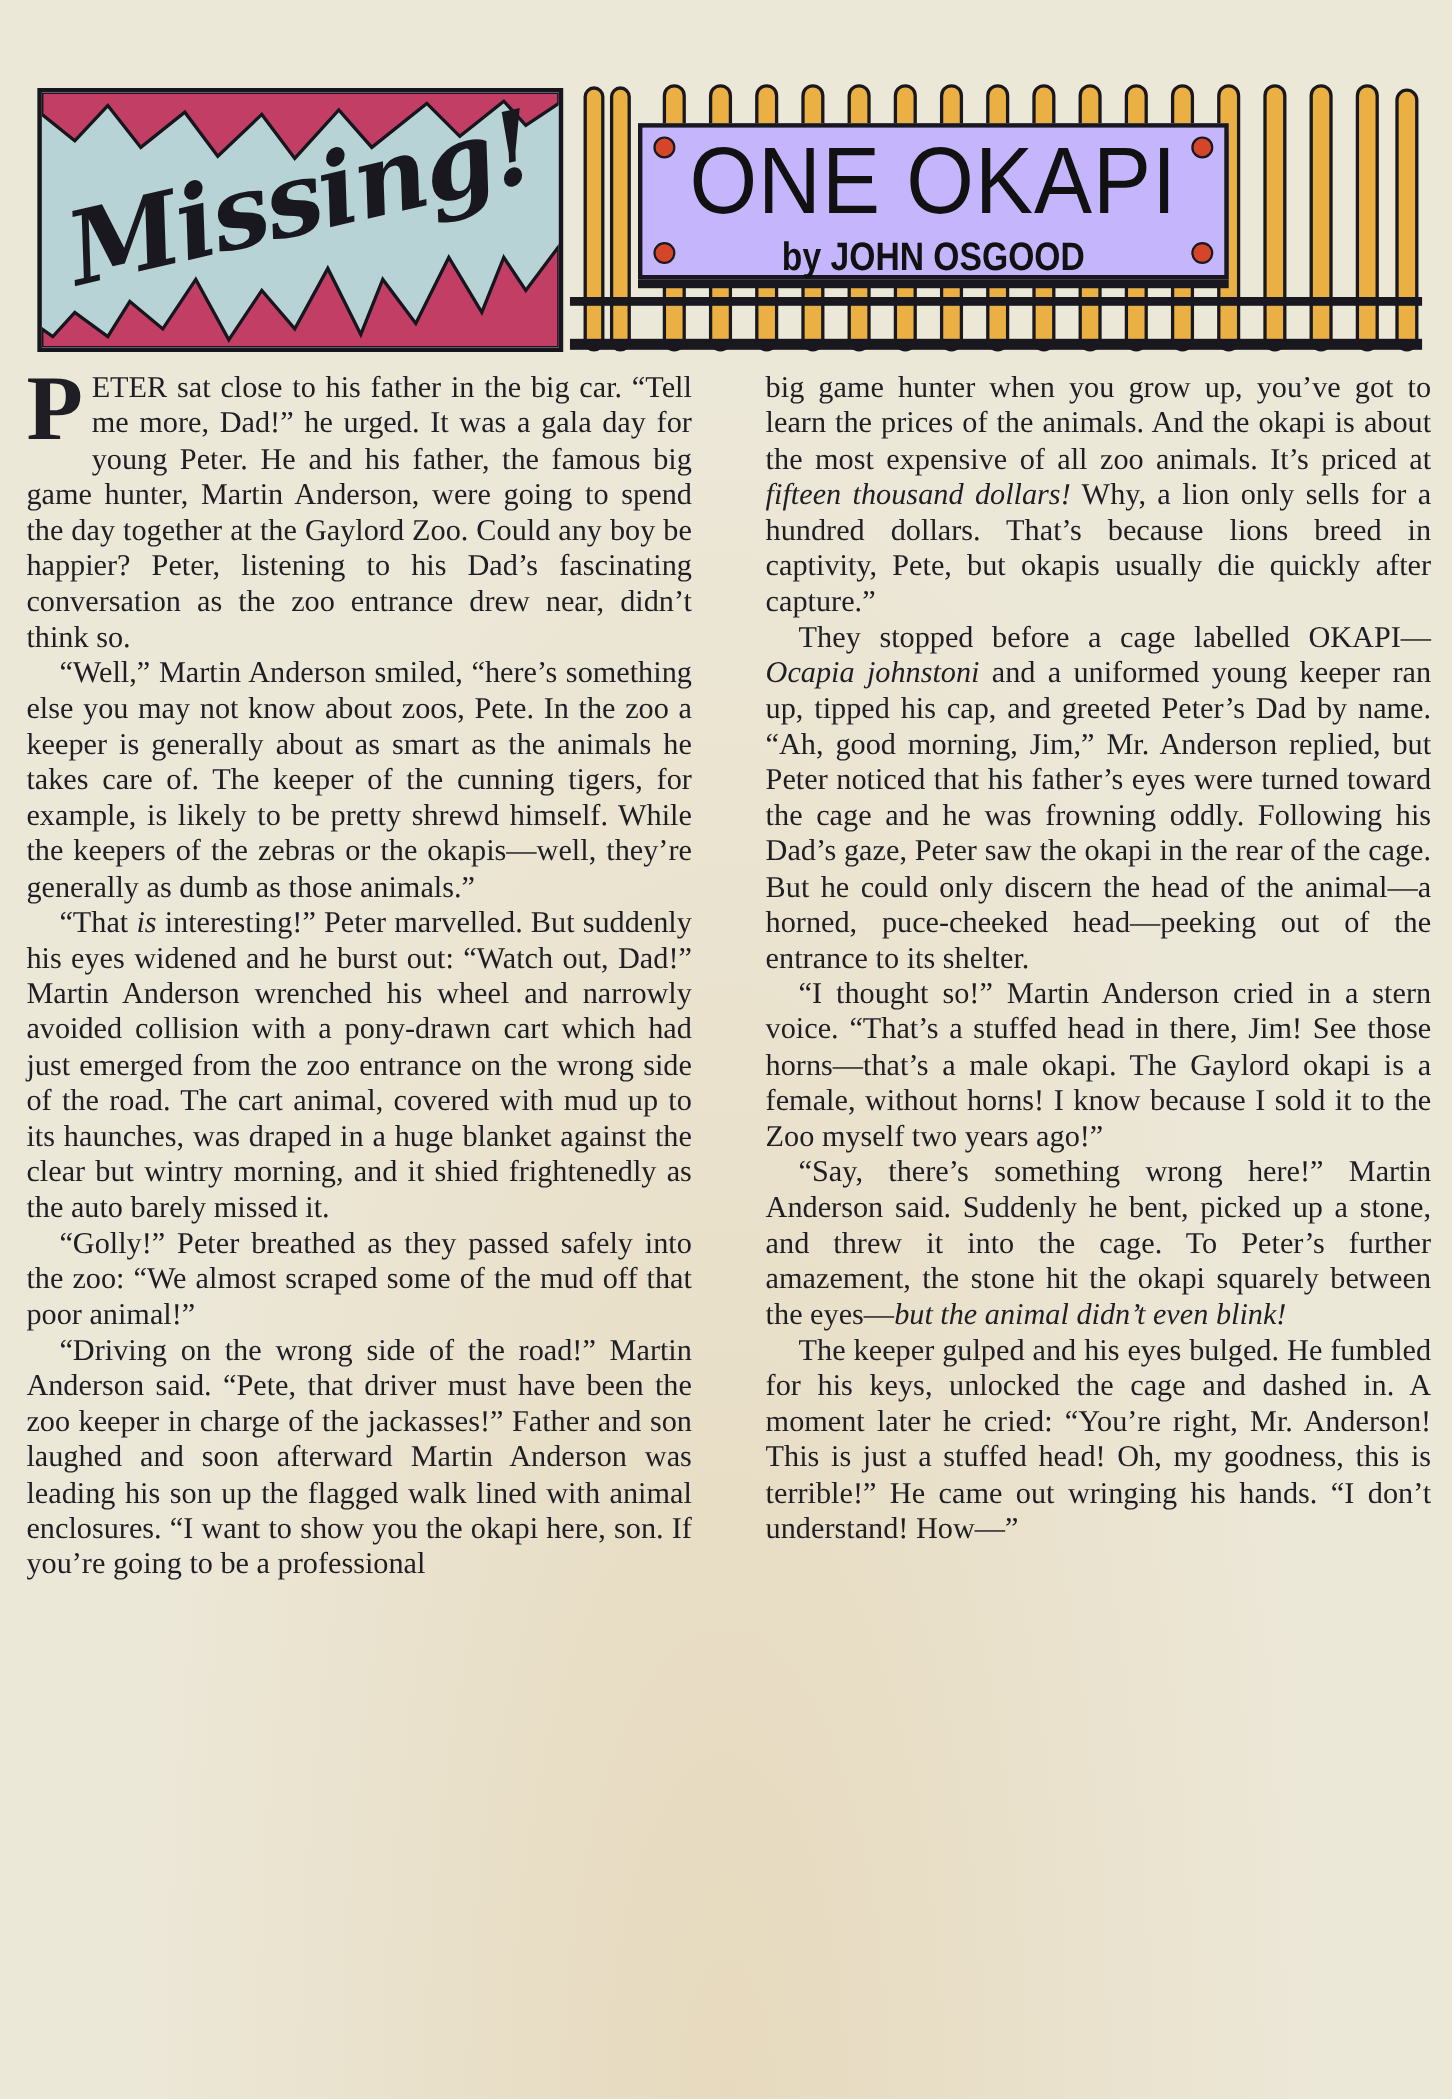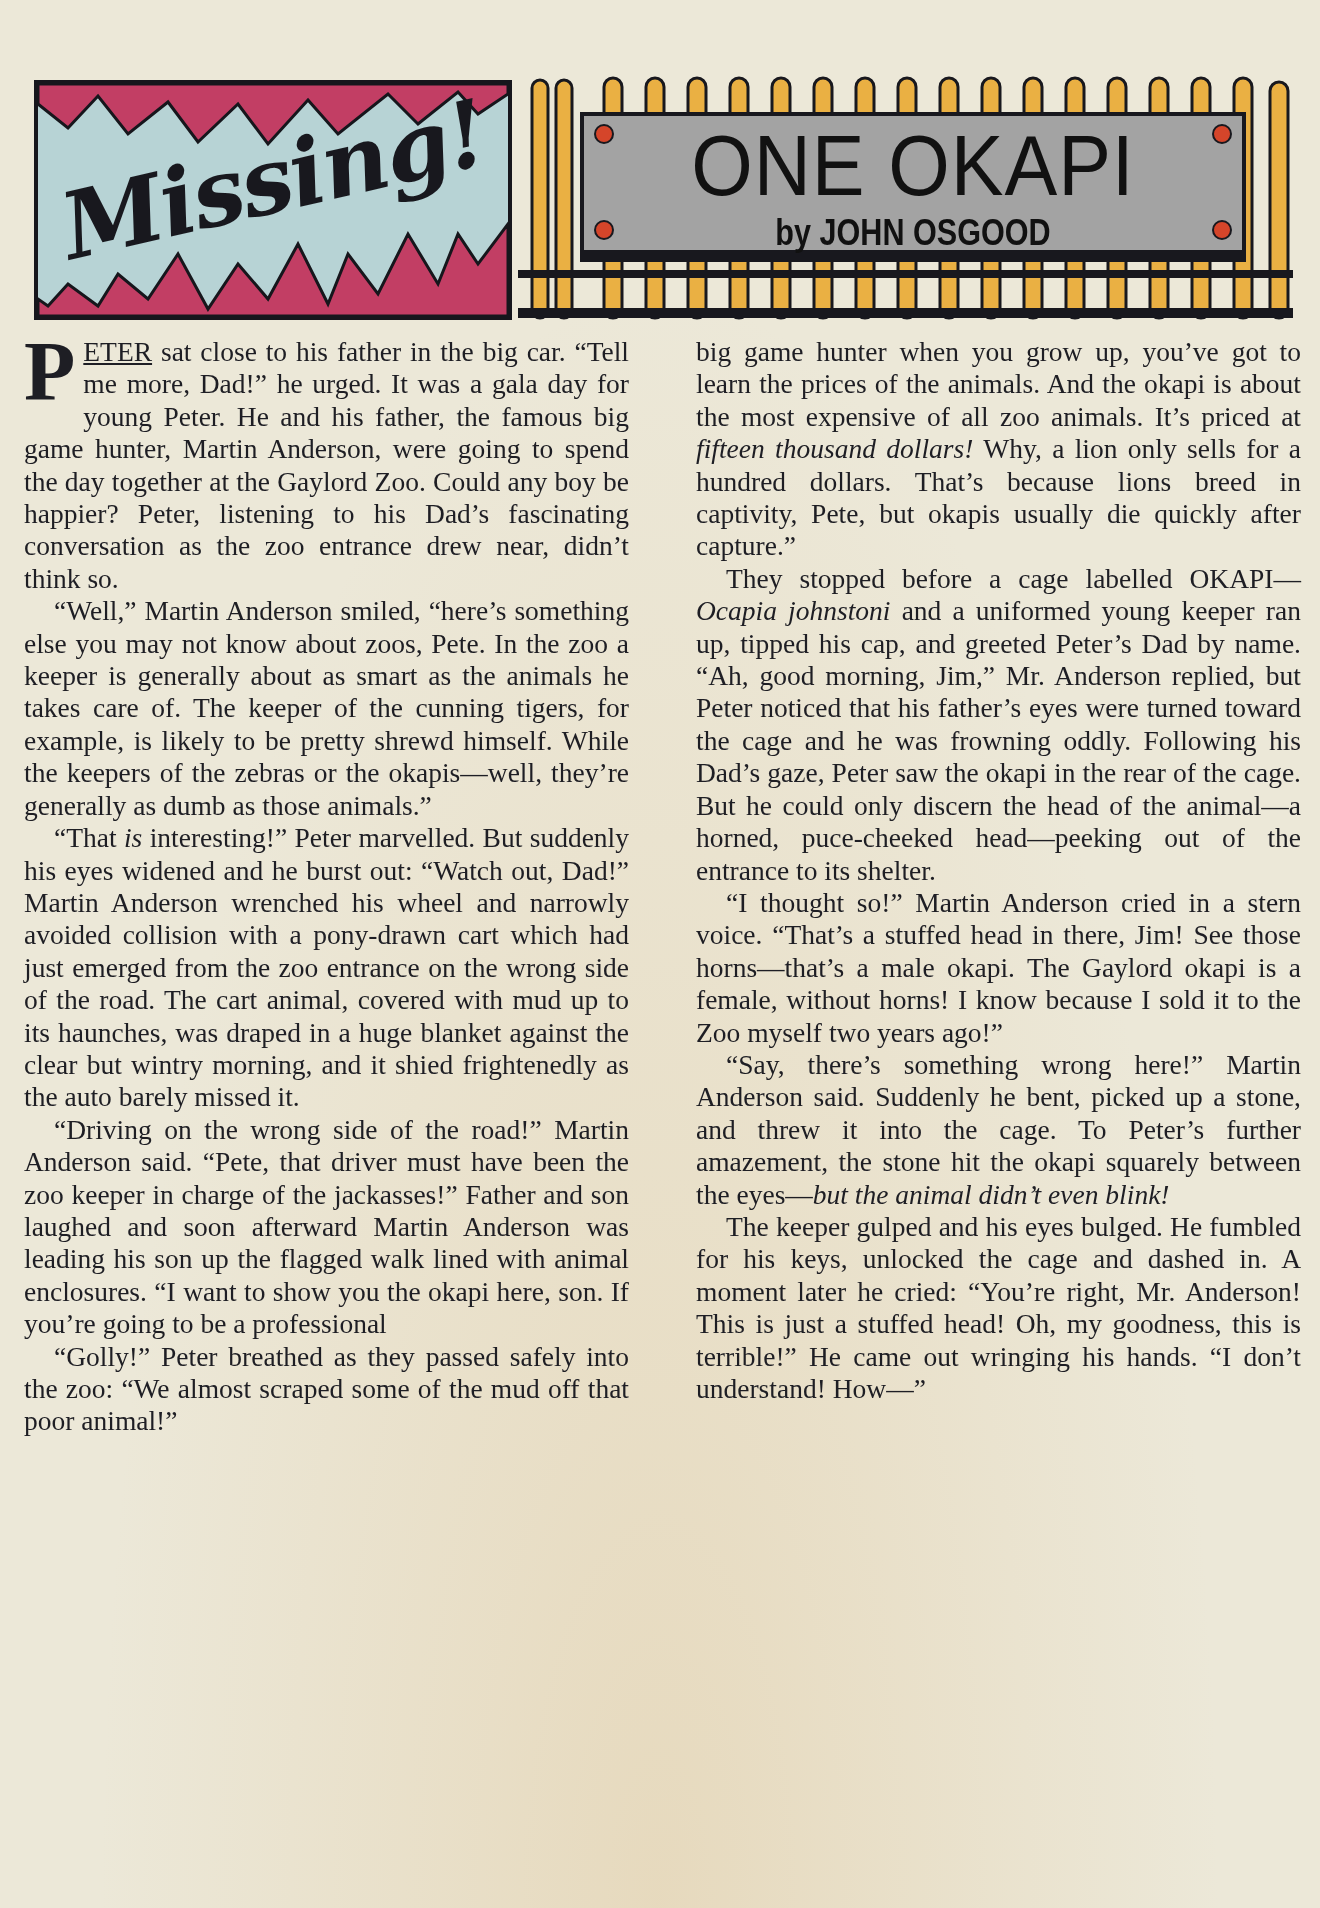--- a/index.html
+++ b/index.html
@@ -22,22 +22,22 @@
   .missing-text {
     position: absolute; left: 20px; top: 42px;
     font-family: "DejaVu Serif", serif; font-style: italic; font-weight: bold;
     font-size: 92px; color: #18181e; transform: rotate(-13deg); letter-spacing: -2px;
     white-space: nowrap;
   }
   .fence {
     position: absolute; left: 490px; top: 0; width: 775px; height: 253px;
   }
   .sign {
-    position: absolute; left: 552px; top: 40px; width: 666px; height: 142px;
-    background: #a3a3a3; border: 4px solid #18181e; box-sizing: border-box;
+    position: absolute; left: 552px; top: 40px; width: 537px; height: 142px;
+    background: #c4b5fd; border: 4px solid #18181e; box-sizing: border-box;
     box-shadow: 0 8px 0 #18181e;
     text-align: center;
   }
   .sign-title {
     display: block; font-family: "Liberation Sans", sans-serif; font-size: 86px; line-height: 86px;
     margin-top: 6px; letter-spacing: 1px; color: #111; transform: scaleX(0.92);
   }
   .sign-byline {
     display: block; font-family: "Liberation Sans", sans-serif; font-weight: bold; font-size: 36px;
     color: #111; margin-top: 4px; transform: scaleX(0.85);
@@ -50,21 +50,21 @@
     position: absolute; top: 0; width: 605px;
     font-size: 27.5px; line-height: 32.4px; text-align: justify;
   }
   .col-left { left: 4px; }
   .col-right { left: 676px; }
   .col p { margin: 0; text-indent: 30px; }
   .col p.noindent { text-indent: 0; }
   .dropcap {
     float: left; font-size: 84px; line-height: 64px; margin: 4px 8px 0 0; font-weight: bold;
   }
-  .smallcaps { font-variant: small-caps; text-decoration: underline; }
+  .smallcaps { font-variant: small-caps; }
   em { font-style: italic; }
 </style>
 </head>
 <body>
 
 <div class="banner">
   <div class="missing-panel">
     <svg width="470" height="232" viewBox="0 0 470 232">
       <polygon fill="#c23e64" stroke="#16161c" stroke-width="3" points="0,0 470,0 470,10 440,30 420,8 380,40 350,10 300,50 270,16 230,60 200,20 160,58 130,18 90,50 60,12 30,44 0,20"></polygon>
       <polygon fill="#c23e64" stroke="#16161c" stroke-width="3" points="0,232 470,232 470,140 440,180 420,150 400,200 370,150 340,210 310,170 290,220 260,160 230,215 200,180 170,225 140,170 110,215 80,190 60,222 30,200 10,222 0,215"></polygon>
@@ -107,22 +107,22 @@
     <span class="sign-title">ONE OKAPI</span>
     <span class="sign-byline">by JOHN OSGOOD</span>
   </div>
 </div>
 
 <div class="columns">
   <div class="col col-left">
     <p class="noindent"><span class="dropcap">P</span><span class="smallcaps">ETER</span><span> sat close to his father in the big car. “Tell me more, Dad!” he urged. It was a gala day for young Peter. He and his father, the famous big game hunter, Martin Anderson, were going to spend the day together at the Gaylord Zoo. Could any boy be happier? Peter, listening to his Dad’s fascinating conversation as the zoo entrance drew near, didn’t think so.</span></p>
     <p>“Well,” Martin Anderson smiled, “here’s something else you may not know about zoos, Pete. In the zoo a keeper is generally about as smart as the animals he takes care of. The keeper of the cunning tigers, for example, is likely to be pretty shrewd himself. While the keepers of the zebras or the okapis—well, they’re generally as dumb as those animals.”</p>
     <p><span>“That </span><em>is</em><span> interesting!” Peter marvelled. But suddenly his eyes widened and he burst out: “Watch out, Dad!” Martin Anderson wrenched his wheel and narrowly avoided collision with a pony-drawn cart which had just emerged from the zoo entrance on the wrong side of the road. The cart animal, covered with mud up to its haunches, was draped in a huge blanket against the clear but wintry morning, and it shied frightenedly as the auto barely missed it.</span></p>
+    <p>“Golly!” Peter breathed as they passed safely into the zoo: “We almost scraped some of the mud off that poor animal!”</p>
     <p>“Driving on the wrong side of the road!” Martin Anderson said. “Pete, that driver must have been the zoo keeper in charge of the jackasses!” Father and son laughed and soon afterward Martin Anderson was leading his son up the flagged walk lined with animal enclosures. “I want to show you the okapi here, son. If you’re going to be a professional</p>
-    <p>“Golly!” Peter breathed as they passed safely into the zoo: “We almost scraped some of the mud off that poor animal!”</p>
   </div>
 
   <div class="col col-right">
     <p class="noindent"><span>big game hunter when you grow up, you’ve got to learn the prices of the animals. And the okapi is about the most expensive of all zoo animals. It’s priced at </span><em>fifteen thousand dollars!</em><span> Why, a lion only sells for a hundred dollars. That’s because lions breed in captivity, Pete, but okapis usually die quickly after capture.”</span></p>
     <p><span>They stopped before a cage labelled OKAPI—</span><em>Ocapia johnstoni</em><span> and a uniformed young keeper ran up, tipped his cap, and greeted Peter’s Dad by name. “Ah, good morning, Jim,” Mr. Anderson replied, but Peter noticed that his father’s eyes were turned toward the cage and he was frowning oddly. Following his Dad’s gaze, Peter saw the okapi in the rear of the cage. But he could only discern the head of the animal—a horned, puce-cheeked head—peeking out of the entrance to its shelter.</span></p>
     <p>“I thought so!” Martin Anderson cried in a stern voice. “That’s a stuffed head in there, Jim! See those horns—that’s a male okapi. The Gaylord okapi is a female, without horns! I know because I sold it to the Zoo myself two years ago!”</p>
     <p><span>“Say, there’s something wrong here!” Martin Anderson said. Suddenly he bent, picked up a stone, and threw it into the cage. To Peter’s further amazement, the stone hit the okapi squarely between the eyes—</span><em>but the animal didn’t even blink!</em></p>
     <p>The keeper gulped and his eyes bulged. He fumbled for his keys, unlocked the cage and dashed in. A moment later he cried: “You’re right, Mr. Anderson! This is just a stuffed head! Oh, my goodness, this is terrible!” He came out wringing his hands. “I don’t understand! How—”</p>
   </div>
 </div>

